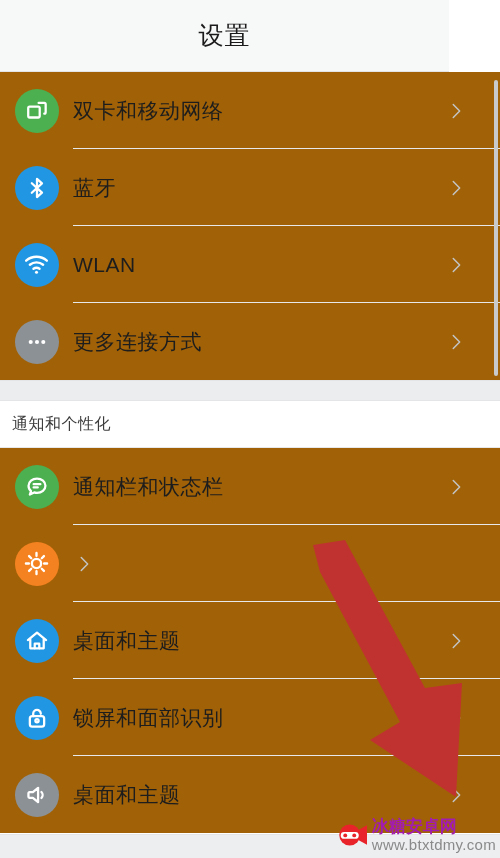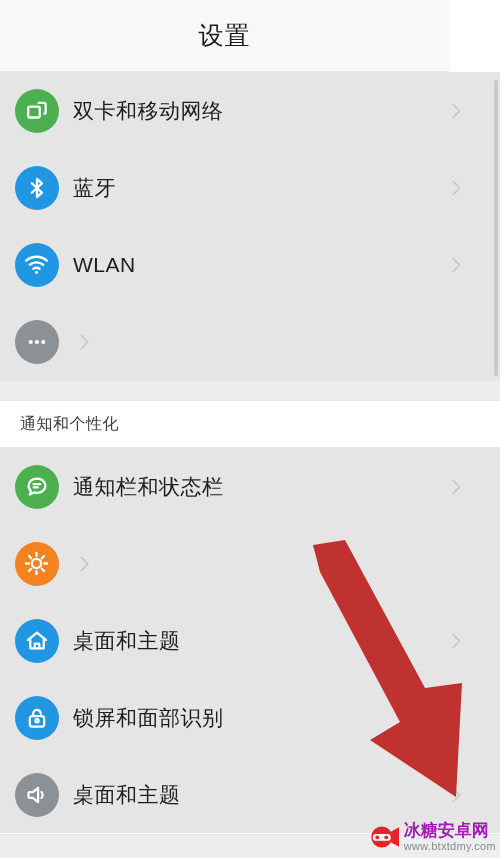--- a/index.html
+++ b/index.html
@@ -35,21 +35,21 @@
     font-size: 25px;
     color: #1b1b1b;
     letter-spacing: 1px;
     font-weight: 400;
   }
   .row {
     position: relative;
     height: 77px;
     display: flex;
     align-items: center;
-    background: #e5e5e5;
+    background: #a16207;
   }
   .row .sep {
     position: absolute;
     left: 73px;
     right: 0;
     bottom: 0;
     height: 1px;
     background: #e6e8ea;
   }
 
@@ -96,21 +96,21 @@
   }
   .section-head {
     width: 500px;
     height: 47px;
     display: flex;
     align-items: center;
     background: #ffffff;
     box-sizing: border-box;
   }
   .section-head .sh-text {
-    padding-left: 20px;
+    padding-left: 12px;
     font-size: 16px;
     color: #3c3c3c;
     letter-spacing: 0.5px;
     font-family: Liberation Mono, monospace;
   }
   .section-head-line {
     position: absolute;
     left: 0; right: 0; bottom: 0;
     height: 1px;
     background: #e6e8ea;
@@ -169,21 +169,21 @@
     line-height: 1;
   }
   .wm-cn {
     font-size: 17px;
     font-weight: bold;
     color: #a21caf;
     letter-spacing: 0px;
     white-space: nowrap;
   }
   .wm-url {
-    font-size: 11px;
+    font-size: 15px;
     color: #8a8a8a;
     letter-spacing: 0.3px;
     margin-top: 2px;
     white-space: nowrap;
   }
 </style>
 </head>
 <body>
 
 <div id="screen">
@@ -249,20 +249,21 @@
         <div class="row last">
           <div class="icon-wrap">
             <div class="circ" style="background:#8c9196">
               <svg viewBox="0 0 24 24" width="26" height="26">
                 <circle cx="6.2" cy="12" r="1.9" fill="#ffffff"></circle>
                 <circle cx="12" cy="12" r="1.9" fill="#ffffff"></circle>
                 <circle cx="17.8" cy="12" r="1.9" fill="#ffffff"></circle>
               </svg>
             </div>
           </div>
+          <div class="row-label">更多连接方式</div>
           <div class="chev">
             <svg viewBox="0 0 24 24" width="22" height="22">
               <path d="M9 5l7 7-7 7" fill="none" stroke="currentColor" stroke-width="1.6" stroke-linecap="round" stroke-linejoin="round"></path>
             </svg>
           </div>
         </div>
       </div>
       <div class="gap"></div>
       <div class="section-head" style="position: relative;">
         <div class="sh-text">通知和个性化</div>

